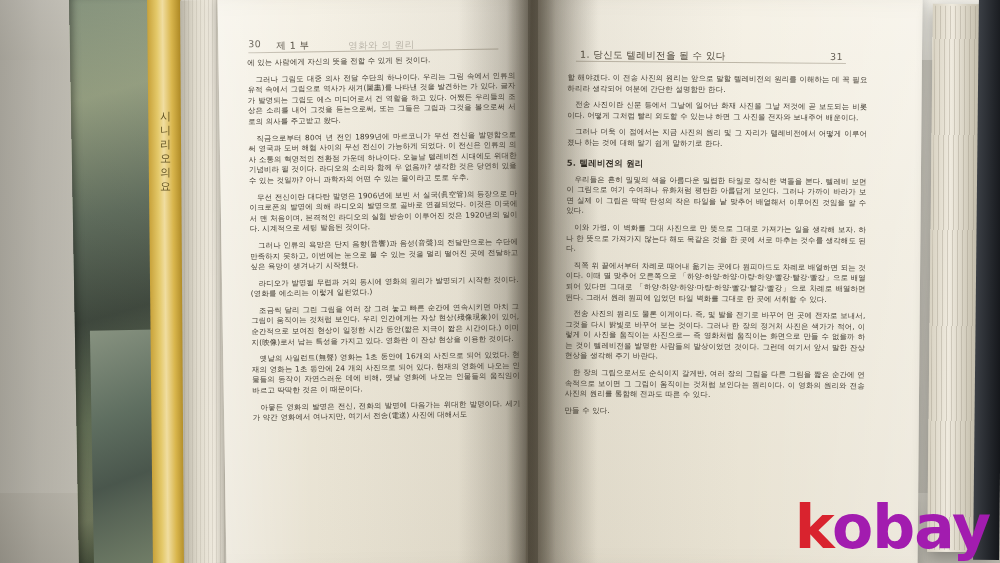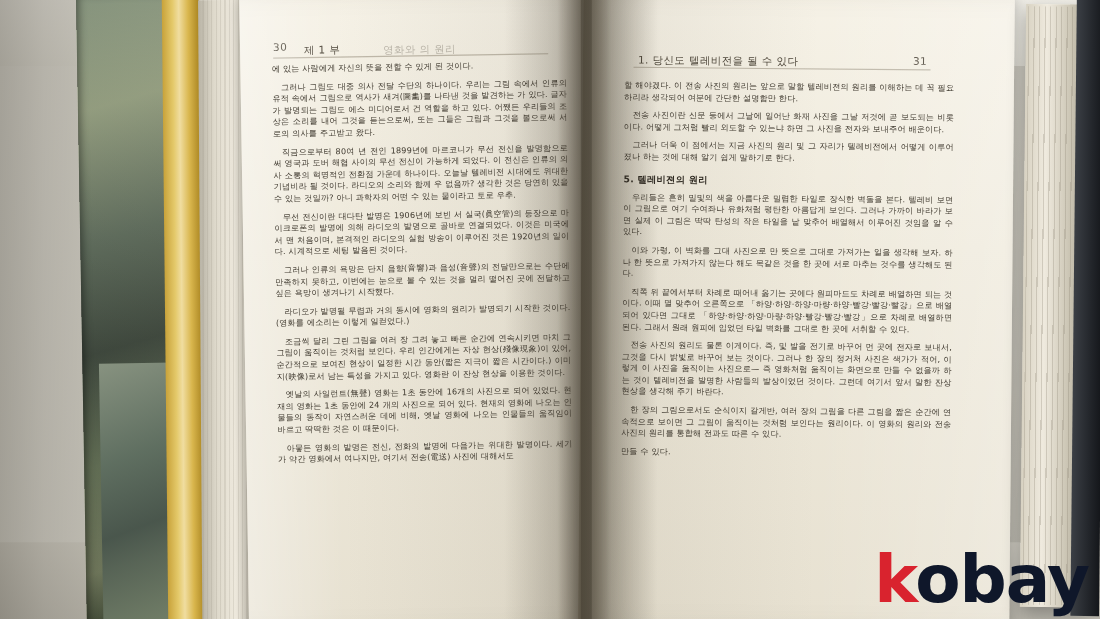--- a/index.html
+++ b/index.html
@@ -223,36 +223,37 @@
     position: absolute;
     right: 10px;
     bottom: 6px;
     font-family: "DejaVu Sans", sans-serif;
     font-weight: bold;
     font-size: 60px;
     letter-spacing: -1px;
     line-height: 1;
   }
   .wm-k { color: #d9232e; }
-  .wm-rest { color: #0f172a; }
+  .wm-rest { color: #a21caf; }
 </style>
 </head>
 <body>
 
 <div class="stage">
 
   <div class="backdrop"></div>
   <div class="backdrop-top"></div>
   <div class="backdrop-bottom"></div>
 
   <div class="left-stack">
     <div class="ls-shadow-out"></div>
     <div class="ls-photo"></div>
     <div class="ls-photo2"></div>
     <div class="ls-spine"></div>
+    <div class="ls-spine-text">시 니 리 오 의 요</div>
     <div class="ls-edge"></div>
     <div class="ls-edge-lines"></div>
   </div>
 
   <div class="book">
 
     <div class="page page-left">
       <div class="page-header" style="left:30px; top:46px;">30</div>
       <div class="page-header" style="left:58px; top:48px;">제 1 부</div>
       <div class="page-header" style="left:130px; top:49px; opacity:.35;">영화와 의 원리</div>

